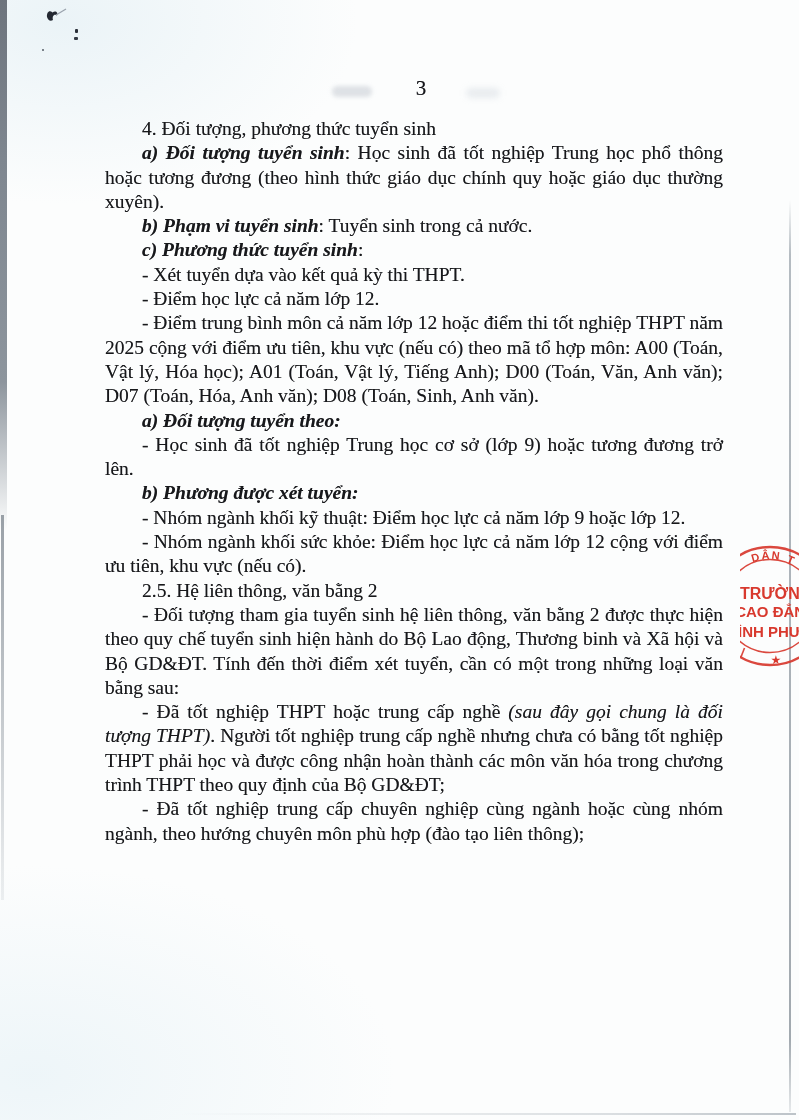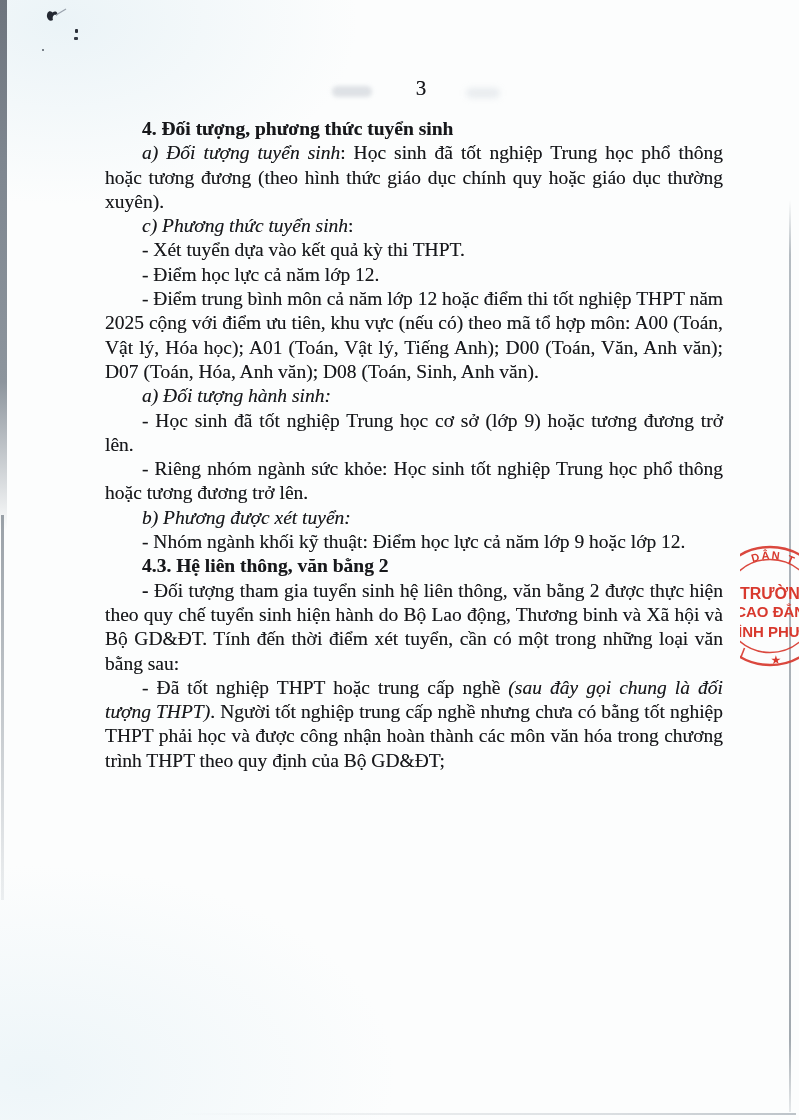--- a/index.html
+++ b/index.html
@@ -59,23 +59,23 @@
   }
   .doc p {
     margin: 0;
     font-size: 19.5px;
     line-height: 24.3px;
     text-indent: 37px;
   }
   .doc p.para { text-align: justify; }
   .doc p.heading { font-weight: bold; text-align: left; }
   .run-n { font-weight: normal; font-style: normal; }
-  .run-b { font-weight: bold; margin-top: 8px; }
+  .run-b { font-weight: normal; margin-top: 8px; }
   .run-i { font-style: italic; }
-  .run-bi { font-weight: normal; font-style: italic; }
+  .run-bi { font-weight: bold; font-style: italic; }
 
   
   .stamp-clip {
     position: absolute; left: 740px; top: 545px; width: 59px; height: 126px;
     overflow: hidden; pointer-events: none;
   }
   .stamp-clip svg { position: absolute; left: 0; top: 0; }
   .stamp-text {
     font-family: "Liberation Sans", "DejaVu Sans", sans-serif;
     font-weight: bold;
@@ -99,32 +99,34 @@
 <div class="ink-dot-b"></div>
 <div class="ink-speck"></div>
 <div class="smudge-1"></div>
 <div class="smudge-2"></div>
 
 <div class="page-number">3</div>
 
 <div class="doc">
     <p class="heading"><span class="run-b">4. Đối tượng, phương thức tuyển sinh</span></p>
     <p class="para"><span class="run-bi">a) Đối tượng tuyển sinh</span><span class="run-n">: Học sinh đã tốt nghiệp Trung học phổ thông hoặc tương đương (theo hình thức giáo dục chính quy hoặc giáo dục thường xuyên).</span></p>
+    <p class="para"><span class="run-bi">b) Phạm vi tuyển sinh</span><span class="run-n">: Tuyển sinh trong cả nước.</span></p>
     <p class="para"><span class="run-bi">c) Phương thức tuyển sinh</span><span class="run-n">:</span></p>
     <p class="para"><span class="run-n">- Xét tuyển dựa vào kết quả kỳ thi THPT.</span></p>
     <p class="para"><span class="run-n">- Điểm học lực cả năm lớp 12.</span></p>
     <p class="para"><span class="run-n">- Điểm trung bình môn cả năm lớp 12 hoặc điểm thi tốt nghiệp THPT năm 2025 cộng với điểm ưu tiên, khu vực (nếu có) theo mã tổ hợp môn: A00 (Toán, Vật lý, Hóa học); A01 (Toán, Vật lý, Tiếng Anh); D00 (Toán, Văn, Anh văn); D07 (Toán, Hóa, Anh văn); D08 (Toán, Sinh, Anh văn).</span></p>
-    <p class="heading"><span class="run-bi">a) Đối tượng hành sinh:</span></p>
+    <p class="heading"><span class="run-bi">a) Đối tượng tuyển theo:</span></p>
     <p class="para"><span class="run-n">- Học sinh đã tốt nghiệp Trung học cơ sở (lớp 9) hoặc tương đương trở lên.</span></p>
-    <p class="para"><span class="run-n">- Riêng nhóm ngành sức khỏe: Học sinh tốt nghiệp Trung học phổ thông hoặc tương đương trở lên.</span></p>
     <p class="heading"><span class="run-bi">b) Phương được xét tuyển:</span></p>
     <p class="para"><span class="run-n">- Nhóm ngành khối kỹ thuật: Điểm học lực cả năm lớp 9 hoặc lớp 12.</span></p>
-    <p class="heading"><span class="run-b">4.3. Hệ liên thông, văn bằng 2</span></p>
+    <p class="para"><span class="run-n">- Nhóm ngành khối sức khỏe: Điểm học lực cả năm lớp 12 cộng với điểm ưu tiên, khu vực (nếu có).</span></p>
+    <p class="heading"><span class="run-b">2.5. Hệ liên thông, văn bằng 2</span></p>
     <p class="para"><span class="run-b">- </span><span class="run-n">Đối tượng tham gia tuyển sinh hệ liên thông, văn bằng 2 được thực hiện theo quy chế tuyển sinh hiện hành do Bộ Lao động, Thương binh và Xã hội và Bộ GD&amp;ĐT. Tính đến thời điểm xét tuyển, cần có một trong những loại văn bằng sau:</span></p>
     <p class="para"><span class="run-n">- Đã tốt nghiệp THPT hoặc trung cấp nghề </span><span class="run-i">(sau đây gọi chung là đối tượng THPT)</span><span class="run-n">. Người tốt nghiệp trung cấp nghề nhưng chưa có bằng tốt nghiệp THPT phải học và được công nhận hoàn thành các môn văn hóa trong chương trình THPT theo quy định của Bộ GD&amp;ĐT;</span></p>
+    <p class="para"><span class="run-n">- Đã tốt nghiệp trung cấp chuyên nghiệp cùng ngành hoặc cùng nhóm ngành, theo hướng chuyên môn phù hợp (đào tạo liên thông);</span></p>
   </div>
 
 <div class="stamp-clip">
   <svg width="120" height="126" viewBox="0 0 120 126">
     <g stroke="#d8392e" fill="none" opacity="0.92">
       <circle cx="30" cy="61" r="59" stroke-width="2.4"></circle>
       <circle cx="30" cy="61" r="46.5" stroke-width="1.5"></circle>
       <path d="M1,112 L4.5,103" stroke-width="1.6"></path>
     </g>
     <defs>

